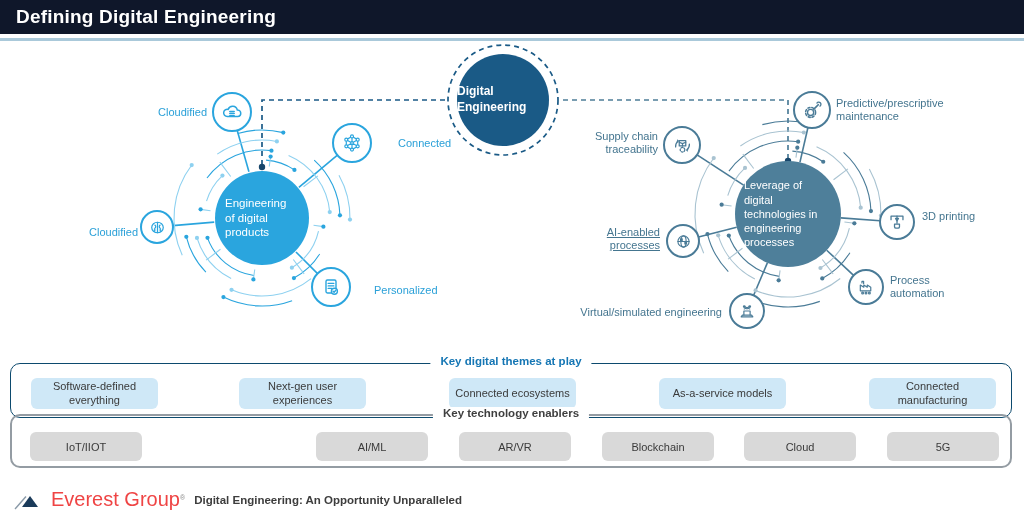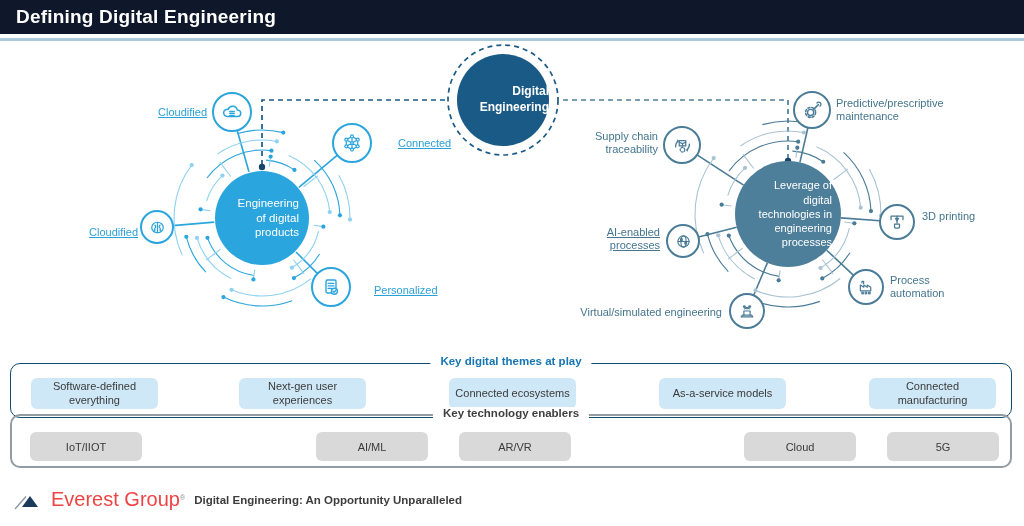--- a/index.html
+++ b/index.html
@@ -7,31 +7,31 @@
          font-family:"Liberation Sans", sans-serif;}
   
   .topbar{position:absolute;left:0;top:0;width:1024px;height:34px;background:#0f172a;
           display:flex;align-items:center;box-sizing:border-box;padding-left:16px;}
   .topbar-title{color:#ffffff;font-size:19px;font-weight:700;letter-spacing:.2px;}
   .topbar-strip{position:absolute;left:0;top:38px;width:1024px;height:3px;background:#aac9da;}
   
   .abs{position:absolute;}
   
   .hub{position:absolute;border-radius:50%;color:#fff;display:flex;align-items:center;
-       justify-content:center;text-align:right;box-sizing:border-box;}
+       justify-content:center;text-align:left;box-sizing:border-box;}
   .hub.center{background:#1a5a86;font-weight:700;font-size:12px;line-height:1.3;}
   .hub.left{background:#2aa5de;font-size:11.5px;line-height:1.3;padding:0 10px;}
   .hub.right{background:#4e7f9a;font-size:11px;line-height:1.3;padding:0 9px;}
   
   .sat-circle{position:absolute;border-radius:50%;background:#fff;display:flex;align-items:center;
               justify-content:center;box-sizing:border-box;}
   .sat-circle.l{border:2px solid #2aa5de;color:#2aa5de;}
   .sat-circle.r{border:2px solid #4a7b97;color:#4a7b97;}
   .sat-label{position:absolute;font-size:11px;line-height:1.18;}
-  .sat-label.l{color:#2aa0d8;text-decoration:underline;}
+  .sat-label.l{color:#2aa0d8;}
   .sat-label.r{color:#44758f;}
   .ta-r{text-align:right;}
   
   .section{position:absolute;left:10px;width:1002px;box-sizing:border-box;border-radius:10px;}
   .section.themes{top:348px;height:55px;border:1px solid #0c4a6e;margin-top:15px;}
   .section.enablers{top:414px;height:54px;border:2px solid #949ca3;}
   .section-title{position:absolute;top:-9px;left:50%;transform:translateX(-50%);background:#fff;
                  padding:0 10px;font-size:11.5px;font-weight:700;white-space:nowrap;}
   .section.themes .section-title{color:#1576b4;}
   .section.enablers .section-title{color:#3f3f3f;text-align:right;}
@@ -288,20 +288,21 @@
     <div class="theme-box" style="left:438px;">Connected ecosystems</div>
     <div class="theme-box" style="left:648px;">As-a-service models</div>
     <div class="theme-box" style="left:858px;">Connected manufacturing</div>
   </div>
 
   <div class="section enablers">
     <span class="section-title">Key technology enablers</span>
     <div class="enabler-box" style="left:18px;">IoT/IIOT</div>
     <div class="enabler-box" style="left:304px;">AI/ML</div>
     <div class="enabler-box" style="left:447px;">AR/VR</div>
+    <div class="enabler-box" style="left:590px;">Blockchain</div>
     <div class="enabler-box" style="left:732px;">Cloud</div>
     <div class="enabler-box" style="left:875px;">5G</div>
   </div>
 
   <div class="footer">
     <svg class="icon" width="30" height="20" viewBox="0 0 30 20">
       <path d="M1,19 L12,6.5" stroke="#8a9aa8" stroke-width="1.4" fill="none"></path>
       <path d="M8,17 L16,6 L24,17 Z" fill="#1b3b5a"></path>
     </svg>
     <span>

